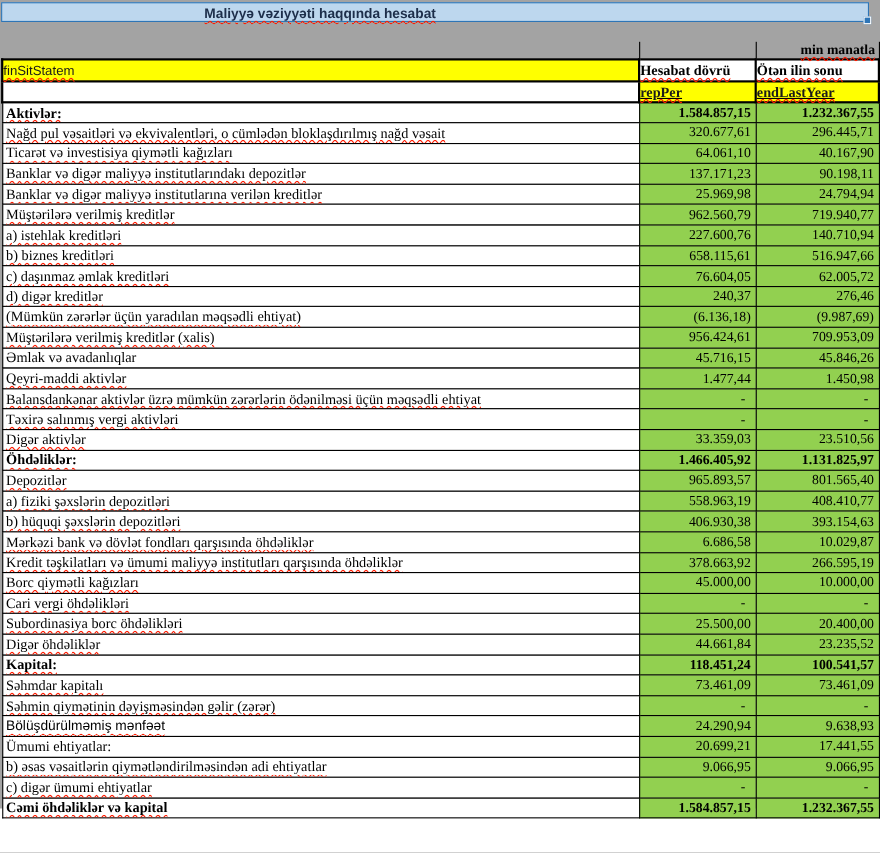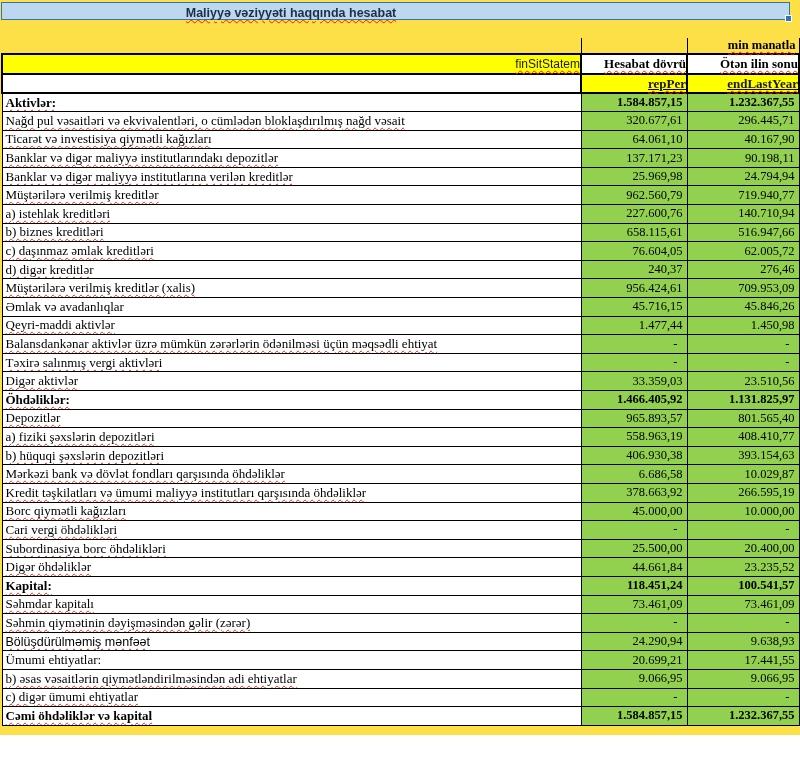--- a/index.html
+++ b/index.html
@@ -1,21 +1,21 @@
 <!DOCTYPE html>
 <html style="--green: #92D050; --yellow: #FFFF00; --titlebg: #BDD7EE; --titlebrd: #2E75B6; --squig: #FF1A00; --brd: #000000;"><head>
 <meta charset="utf-8">
 <style>
   :root{
     --green:#92D050; --yellow:#FFFF00; --titlebg:#BDD7EE; --titlebrd:#2E75B6;
     --squig:#ff1a00; --brd:#000; --titletxt:#1d2e4a;
   }
   html,body{margin:0;padding:0;}
   body{width:800px;height:775px;background:#fff;font-family:"Liberation Serif",serif;overflow:hidden;}
-  .sheet{position:relative;width:800px;height:735px;background:#fde047;}
+  .sheet{position:relative;width:800px;height:735px;background:#a3a3a3;}
 
   
   .titlebar{position:absolute;left:1px;top:2px;width:787px;height:16px;background:var(--titlebg);
             border:1px solid var(--titlebrd);}
   .titlebar .txtwrap{width:578px;height:16px;text-align:center;}
   .titlebar .txt{font-family:"Liberation Sans",sans-serif;font-weight:bold;font-size:12.5px;
                  color:var(--titletxt);line-height:16px;}
   .handle{position:absolute;right:-3px;bottom:-3px;width:5px;height:5px;background:var(--titlebrd);
           border:1px solid #fff;}
 
@@ -27,21 +27,21 @@
 
   
   tr.minrow{height:12px;}
   tr.minrow td{border:none;}
   tr.minrow td.c2{border-left:1px solid var(--brd);}
   tr.minrow td.c3{border-left:1px solid var(--brd);border-right:1px solid var(--brd);
                   text-align:right;font-weight:bold;font-size:12.5px;padding-right:3px;}
 
   
   tr.h1{height:20px;} tr.h2{height:19px;text-decoration:underline;}
-  tr.h1 td,tr.h2 td{border:2px solid var(--brd);text-align:right;font-weight:bold;font-size:13px;}
+  tr.h1 td,tr.h2 td{border:2px solid var(--brd);text-align:left;font-weight:bold;font-size:13px;}
   tr.h1 td.lab{background:var(--yellow);font-family:"Liberation Sans",sans-serif;font-weight:normal;
                font-size:12px;color:#1a1a1a;}
   tr.h1 td.per{background:#fff;}
   tr.h2 td.empty{background:#fff;}
   tr.h2 td.code{background:var(--yellow);color:#1a1a1a;}
 
   
   tr.datarow{height:18.6px;}
   tr.datarow td{border:1px solid var(--brd);}
   tr.datarow td.lab{background:#fff;text-align:left;padding:0 2px 0 3px;white-space:nowrap;overflow:hidden;}
@@ -131,20 +131,25 @@
           <td class="lab"><span class="squig">c) daşınmaz əmlak kreditləri</span></td>
           <td class="val">76.604,05</td>
           <td class="val">62.005,72</td>
         </tr>
         <tr class="datarow">
           <td class="lab"><span class="squig">d) digər kreditlər</span></td>
           <td class="val">240,37</td>
           <td class="val">276,46</td>
         </tr>
         <tr class="datarow">
+          <td class="lab"><span class="squig">(Mümkün zərərlər üçün yaradılan məqsədli ehtiyat)</span></td>
+          <td class="val">(6.136,18)</td>
+          <td class="val">(9.987,69)</td>
+        </tr>
+        <tr class="datarow">
           <td class="lab"><span class="squig">Müştərilərə verilmiş kreditlər (xalis)</span></td>
           <td class="val">956.424,61</td>
           <td class="val">709.953,09</td>
         </tr>
         <tr class="datarow">
           <td class="lab"><span>Əmlak və avadanlıqlar</span></td>
           <td class="val">45.716,15</td>
           <td class="val">45.846,26</td>
         </tr>
         <tr class="datarow">

